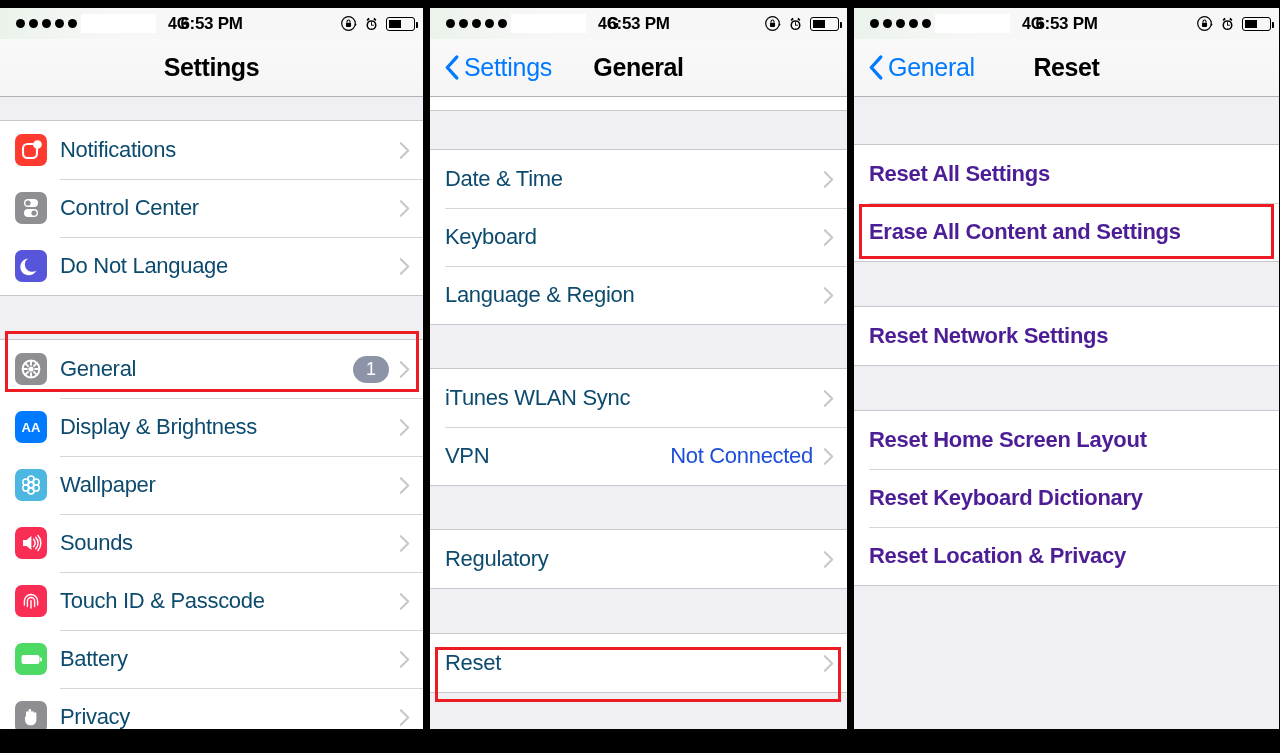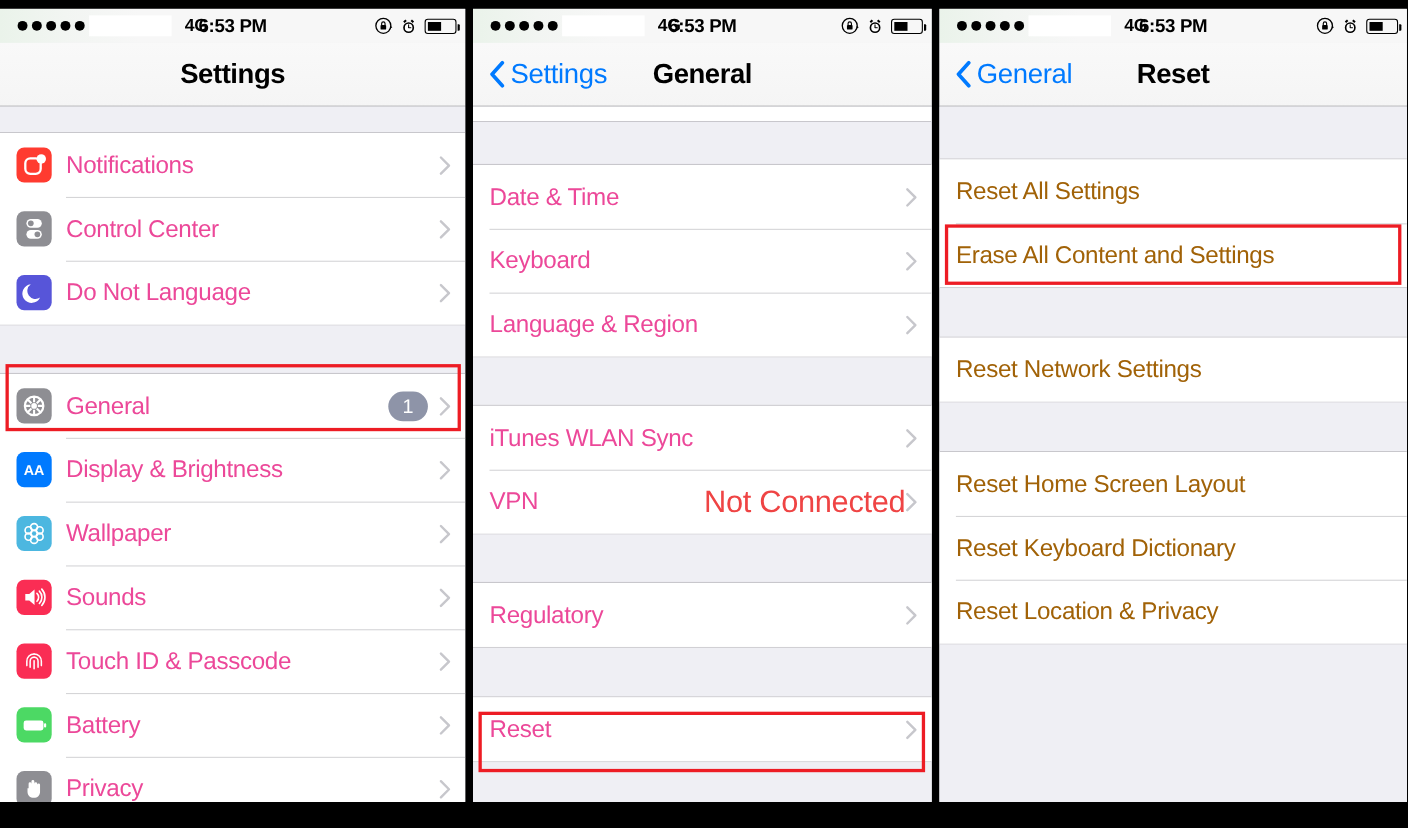--- a/index.html
+++ b/index.html
@@ -96,23 +96,23 @@
   .group { background: #ffffff; border-top: 1px solid #c8c7cc; border-bottom: 1px solid #c8c7cc; }
   .row {
     display: flex; align-items: center;
     height: 58px; padding-left: 15px; padding-right: 13px;
     background: #fff; position: relative;
   }
   .row + .row::before {
     content: ""; position: absolute; left: 15px; right: 0; top: 0; height: 1px; background: #d5d5d7;
   }
   .row.with-icon + .row.with-icon::before { left: 60px; }
-  .row-label { font-size: 22px; color: #ec4899; letter-spacing: -0.3px; flex: 1 1 auto; }
-  .row-label.link { color: #a16207; }
-  .row-value { font-size: 28px; color: #ef4444; letter-spacing: -0.3px; }
+  .row-label { font-size: 22px; color: #0c4a6e; letter-spacing: -0.3px; flex: 1 1 auto; }
+  .row-label.link { color: #4c1d95; font-weight: bold; }
+  .row-value { font-size: 22px; color: #1d4ed8; letter-spacing: -0.3px; margin-right: 10px; }
   .badge {
     background: #8e94a8; color: #fff; font-size: 18px; font-weight: 500;
     min-width: 36px; height: 27px; border-radius: 14px;
     display: flex; align-items: center; justify-content: center;
     margin-right: 10px; padding: 0 10px;
   }
   .chev { width: 11px; height: 19px; flex: 0 0 auto; }
 
   
   .appicon {

